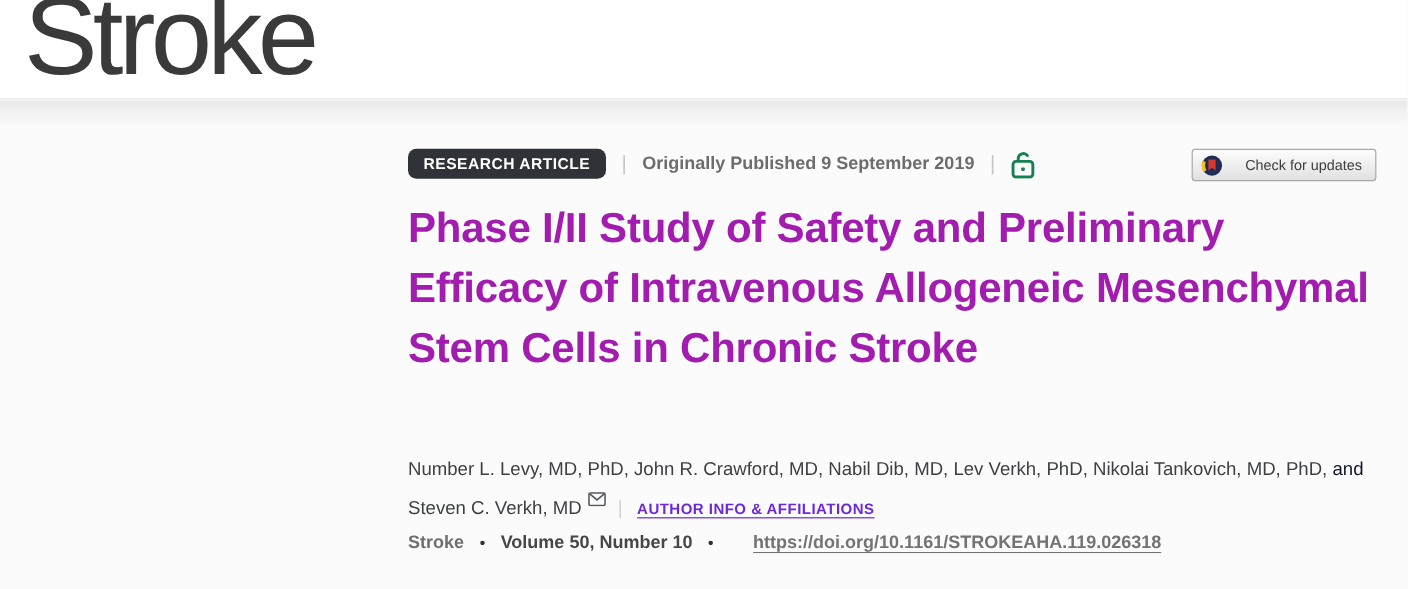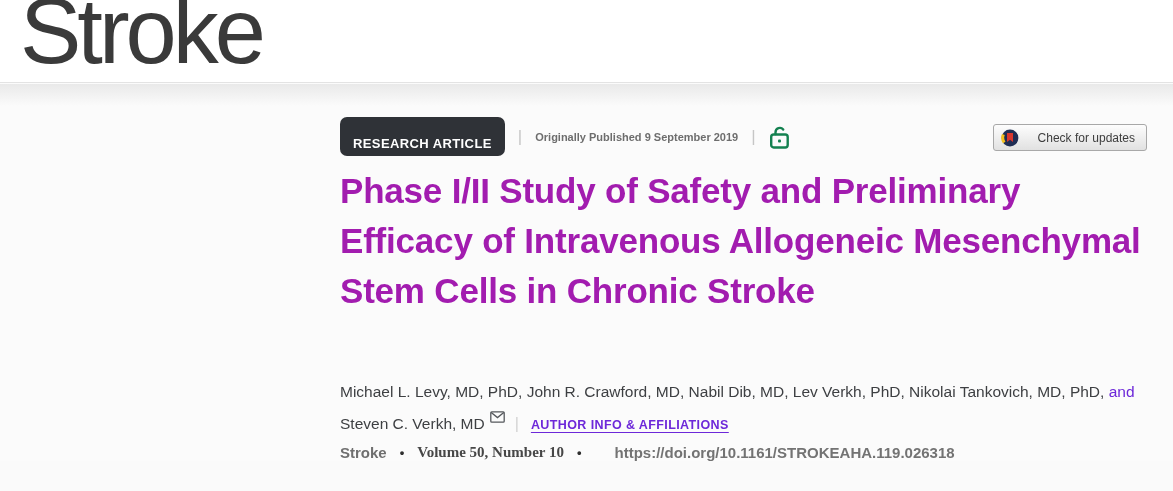--- a/index.html
+++ b/index.html
@@ -22,62 +22,62 @@
     font-size:92px; line-height:1.0; font-weight:400;
     letter-spacing:-4px; color:#3a3a3a;
   }
   
   .meta-row {
     position:absolute; left:340px; top:123px; height:27px;
     display:flex; align-items:center; gap:13px; z-index:3;
   }
   .badge {
     background:#2f3237; color:#ffffff; font-size:13px; font-weight:700;
-    letter-spacing:.4px; padding:19px 13px 5px; border-radius:7px;
+    letter-spacing:.4px; padding:5px 13px 5px; border-radius:7px;
     white-space:nowrap; cursor:pointer;
   }
   .v-sep { color:#c6c6c6; font-size:17px; font-weight:300; }
-  .pub-date { color:#6d6d6d; font-size:11px; font-weight:600; white-space:nowrap; }
+  .pub-date { color:#6d6d6d; font-size:15px; font-weight:600; white-space:nowrap; }
   .lock-icon svg { display:block; }
   
   .check-updates {
     position:absolute; top:124px; right:26px; height:27px;
     display:flex; align-items:center; gap:19px; padding:0 11px 0 7px;
     background:linear-gradient(#fdfdfd,#e1e1e1);
     border:1px solid #a8a8a8; border-radius:3px;
     font-size:12px; color:#3d3d3d; cursor:pointer; z-index:3;
   }
   
   .title {
     position:absolute; left:340px; top:166px; width:812px;
     font-size:35px; line-height:50px; font-weight:700;
     color:#a21caf; letter-spacing:-.2px; z-index:3;
   }
   
   .authors {
     position:absolute; left:340px; top:376px; width:812px;
     font-size:15.5px; line-height:32px; color:#3d3f42; z-index:3;
   }
-  .and-word { color:#6d28d9; }
+  .and-word { color:#0f172a; }
   .mail-sup { display:inline-block; vertical-align:6px; margin-left:5px; cursor:pointer; }
   .mail-sup svg { display:block; }
   .authors .v-sep2 { color:#d2d2d2; margin:0 12px 0 10px; font-size:16px; }
   .author-info-link {
     color:#6d28d9; font-size:12.5px; font-weight:700; letter-spacing:.4px;
     text-decoration:underline; text-underline-offset:3px; cursor:pointer;
     white-space:nowrap;
   }
   
   .citation {
     position:absolute; left:340px; top:444px; display:flex;
     align-items:center; gap:13px; font-size:15px; font-weight:600; z-index:3;
   }
   .cite-journal { color:#6f6f6f; }
   .cite-bullet { color:#2f2f2f; font-size:13px; }
-  .cite-volume { color:#474747;font-family:Liberation Serif, serif; }
+  .cite-volume { color:#474747; }
   .cite-doi {
     color:#737373; text-decoration:underline; text-underline-offset:3px;
     cursor:pointer; font-weight:700;padding-left:20px;
   }
   
   .bottom-divider {
     position:absolute; left:340px; top:476px; width:807px; height:1px;
     background:#dcdcdc; z-index:3;
   }
   .action-row {
@@ -122,21 +122,21 @@
         <circle cx="9" cy="9" r="8.4" fill="#1f2d54"></circle>
         <path d="M3.2 13.5 A8.4 8.4 0 0 1 2.4 5.5" fill="none" stroke="#f5c11e" stroke-width="3"></path>
         <path d="M6 4 h6 v9 l-3 -2.2 l-3 2.2 z" fill="#d7372f"></path>
       </svg>
     </span>
     <span>Check for updates</span>
   </button>
 
   <h1 class="title">Phase I/II Study of Safety and Preliminary Efficacy of Intravenous Allogeneic Mesenchymal Stem Cells in Chronic Stroke</h1>
 
-  <p class="authors"><span>Michael L. Levy, MD, PhD, John R. Crawford, MD, Nabil Dib, MD, Lev Verkh, PhD, Nikolai Tankovich, MD, PhD,</span> <span class="and-word">and</span> <span>Steven C. Verkh, MD</span><span class="mail-sup"><svg width="15" height="12" viewBox="0 0 15 12">
+  <p class="authors"><span>Number L. Levy, MD, PhD, John R. Crawford, MD, Nabil Dib, MD, Lev Verkh, PhD, Nikolai Tankovich, MD, PhD,</span> <span class="and-word">and</span> <span>Steven C. Verkh, MD</span><span class="mail-sup"><svg width="15" height="12" viewBox="0 0 15 12">
           <rect x="0.8" y="0.8" width="13.4" height="10.4" rx="1" fill="#fbfbfb" stroke="#55585c" stroke-width="1.3"></rect>
           <path d="M1.2 1.4 L7.5 6.6 L13.8 1.4" fill="none" stroke="#55585c" stroke-width="1.3"></path>
         </svg></span><span class="v-sep2">|</span><a class="author-info-link">AUTHOR INFO &amp; AFFILIATIONS</a></p>
 
   <div class="citation">
     <span class="cite-journal">Stroke</span>
     <span class="cite-bullet">•</span>
     <span class="cite-volume">Volume 50, Number 10</span>
     <span class="cite-bullet">•</span>
     <a class="cite-doi">https://doi.org/10.1161/STROKEAHA.119.026318</a>

